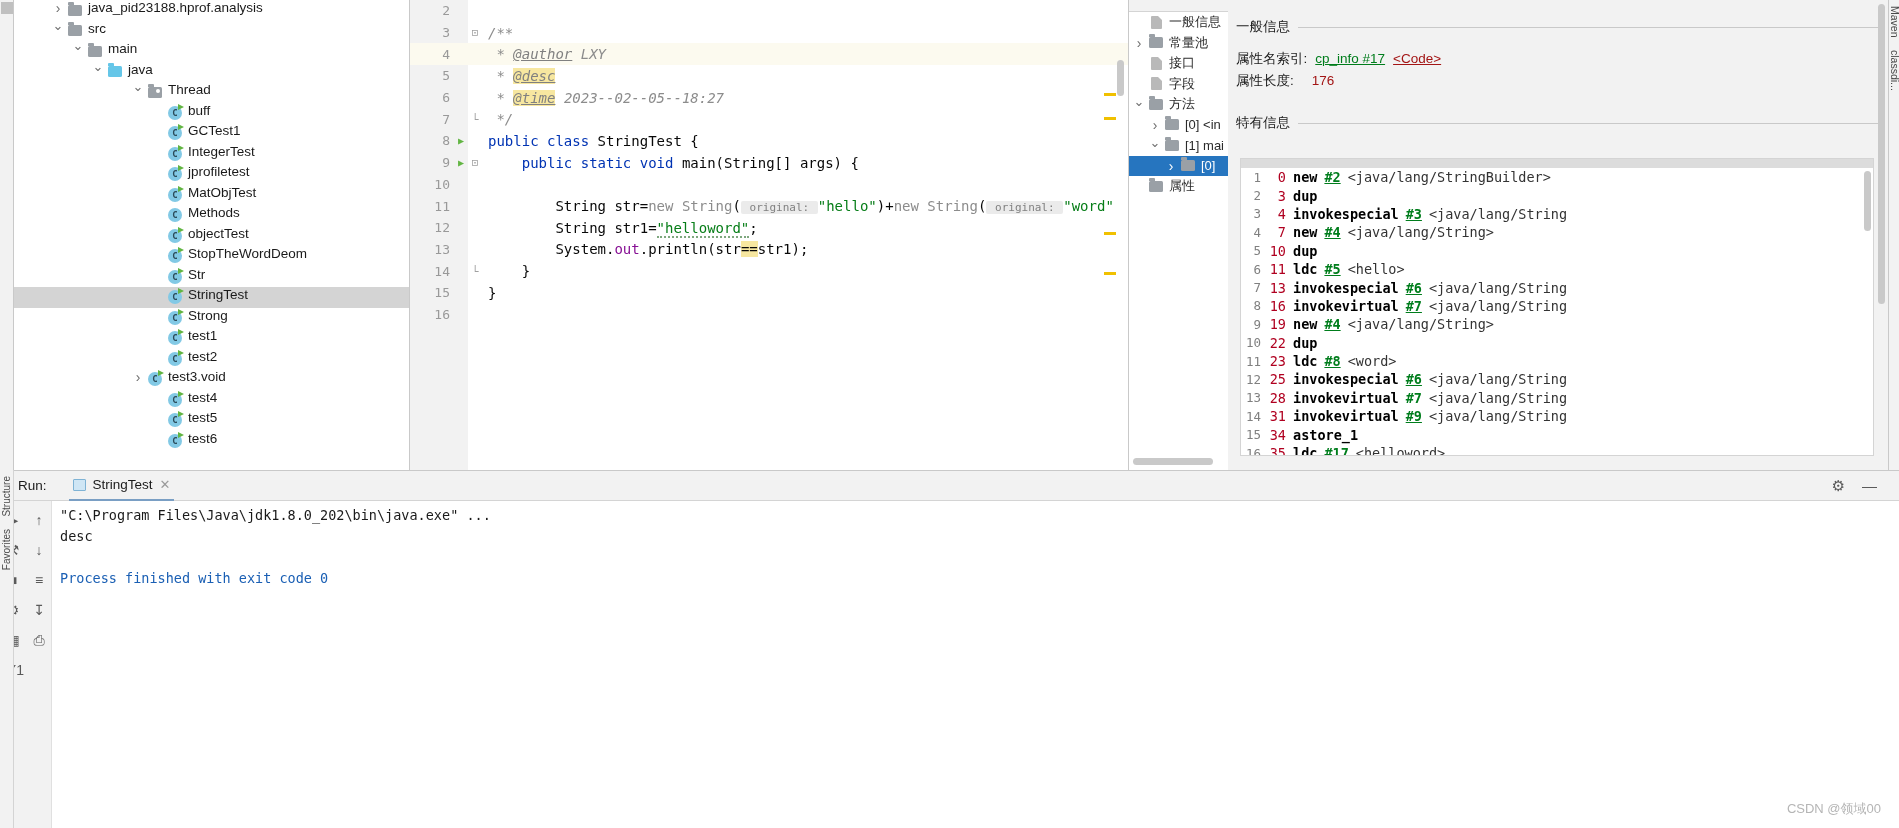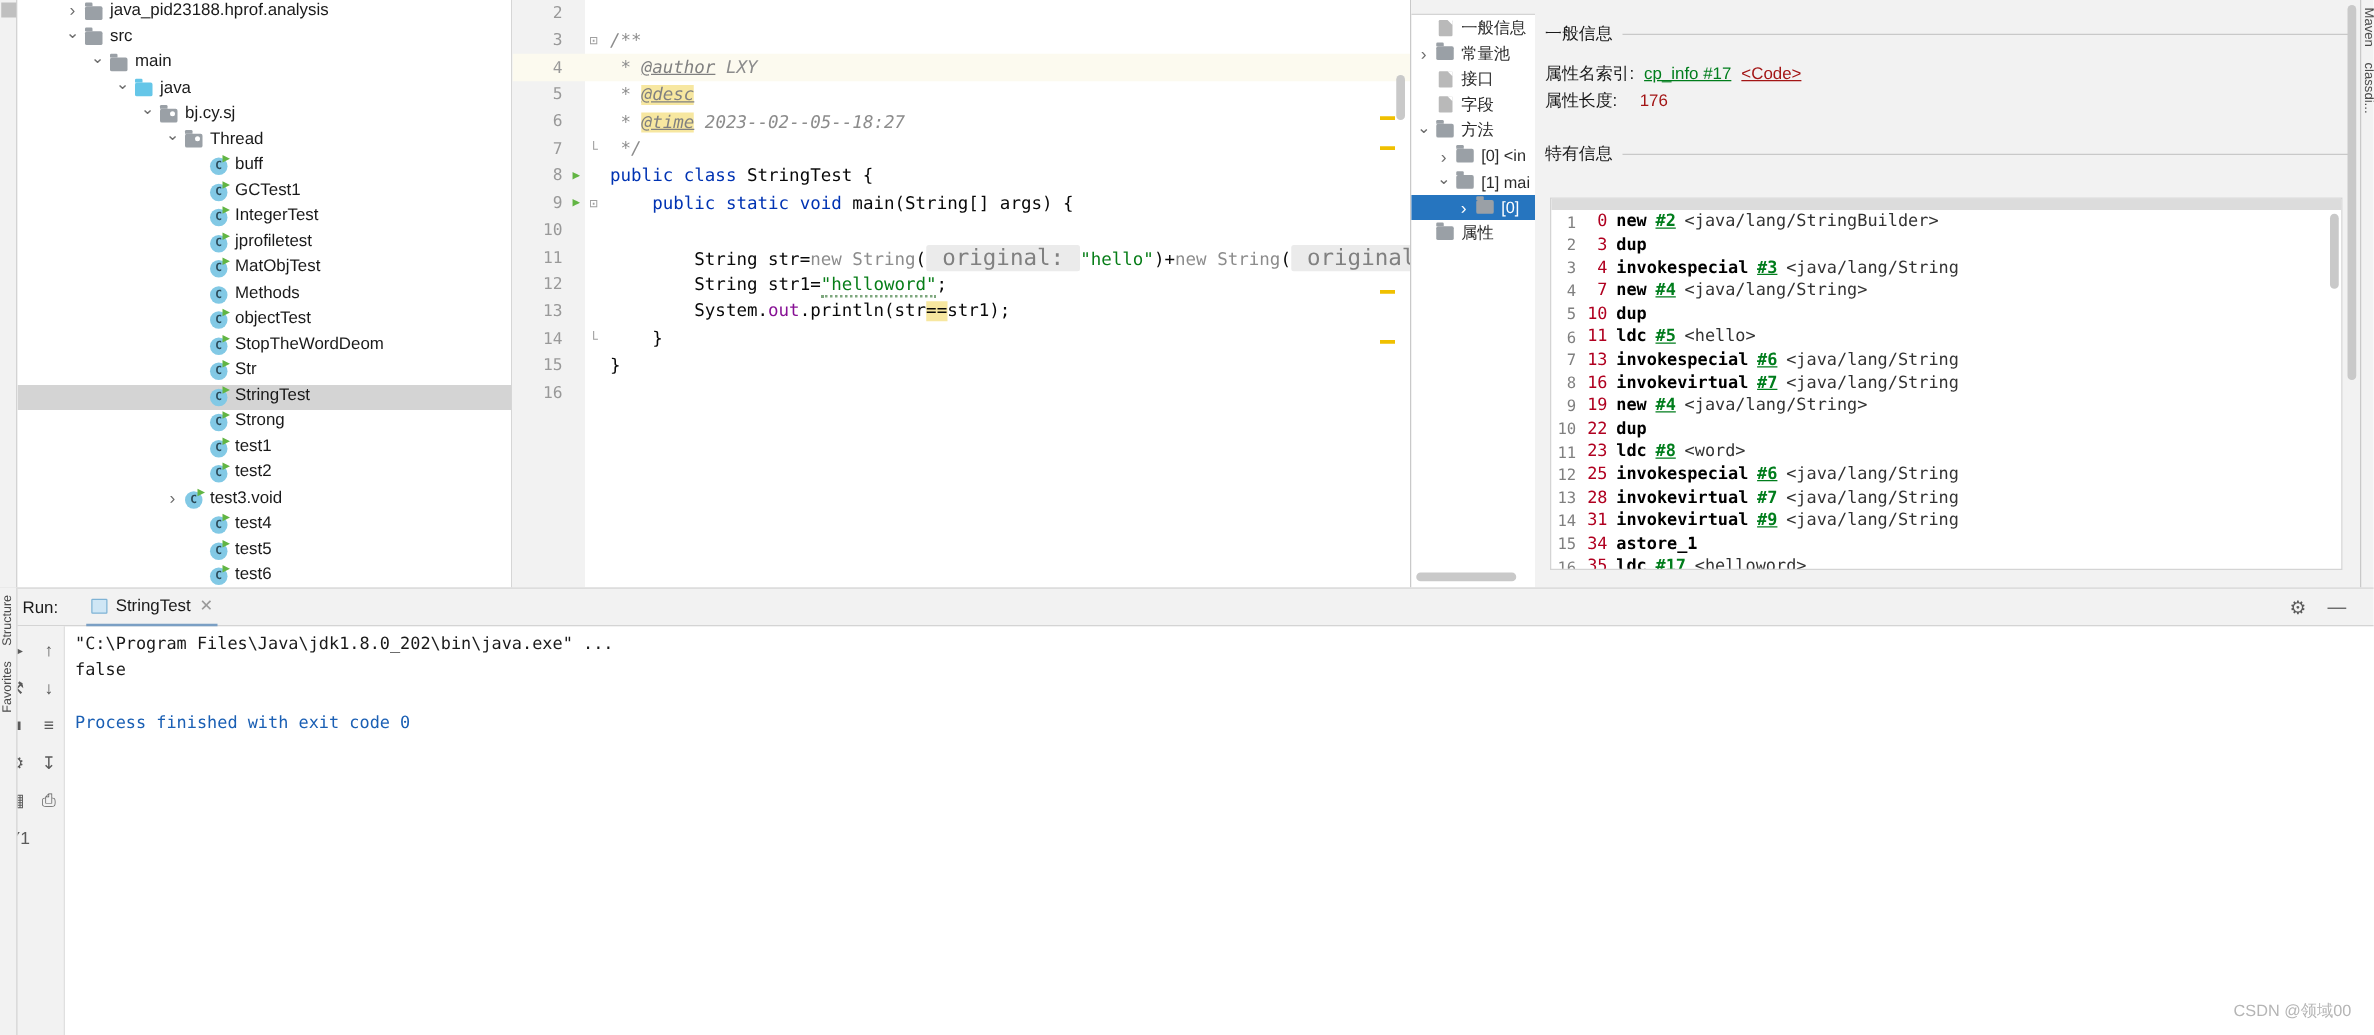--- a/index.html
+++ b/index.html
@@ -78,21 +78,21 @@
   .code-line.hl { background:#fcfaef; }
   .lnum { width:44px; min-width:44px; text-align:right; color:#999999; font-size:13px; padding-right:4px;}
   .gutmark { width:14px; min-width:14px; text-align:center; color:#62b543; font-size:10px; }
   .fold { width:14px; min-width:14px; text-align:center; color:#a0a0a0; font-size:11px; }
   .ctext { padding-left:6px; color:#080808; }
   .kw { color:#0033b3; }
   .cmt { color:#8c8c8c; font-style:italic; }
   .tag { color:#808080; font-style:italic; text-decoration:underline; }
   .tagh { background:#f7e7a0; }
   .str { color:#067d17; }
-  .hint { background:#ebebeb; color:#808080; border-radius:2px; padding:0 2px; font-size:18px;}
+  .hint { background:#ebebeb; color:#808080; border-radius:2px; padding:0 2px; font-size:11px;}
   .gray { color:#8c8c8c; }
   .purple { color:#871094; }
   .markyellow { background:#f7e7a0; }
   .squig { border-bottom:2px dotted #7ea77e; }
   #editor-vscroll {
     position:absolute; right:4px; top:60px; width:7px; height:36px; background:#c9c9c9; border-radius:4px;
   }
   .marker-stripe { position:absolute; right:12px; width:12px; height:3px; background:#f0c000; }
 
   
@@ -224,28 +224,20 @@
         </span>
         <span>main</span>
       </div>
       <div class="tree-row">
         <span style="width: 74px; min-width: 74px;"></span>
         <span class="tw open"></span>
         <span class="ic">
           <span class="folder blue"></span>
         </span>
         <span>java</span>
-      </div>
-      <div class="tree-row">
-        <span style="width: 94px; min-width: 94px;"></span>
-        <span class="tw open"></span>
-        <span class="ic">
-          <span class="folder pkg"></span>
-        </span>
-        <span>bj.cy.sj</span>
       </div>
       <div class="tree-row">
         <span style="width: 114px; min-width: 114px;"></span>
         <span class="tw open"></span>
         <span class="ic">
           <span class="folder pkg"></span>
         </span>
         <span>Thread</span>
       </div>
       <div class="tree-row">
@@ -651,21 +643,21 @@
           <div class="rs-btn" style="width: 26px;">↑</div>
           <div class="rs-btn" style="width: 26px;">↓</div>
           <div class="rs-btn" style="width: 26px;">≡</div>
           <div class="rs-btn" style="width: 26px;">↧</div>
           <div class="rs-btn" style="width: 26px;">⎙</div>
           <div class="rs-btn" style="width: 26px;"></div>
         </div>
       </div>
     <div id="console">
         <div class="con-line con-cmd">"C:\Program Files\Java\jdk1.8.0_202\bin\java.exe" ...</div>
-        <div class="con-line con-out">false</div>
+        <div class="con-line con-out">desc</div>
         <div class="con-line con-out"></div>
         <div class="con-line con-exit">Process finished with exit code 0</div>
       </div>
   </div>
 
   <div id="leftbar-bottom">
       <div class="vlabel">Structure</div>
       <div class="vlabel">Favorites</div>
     </div>
 

